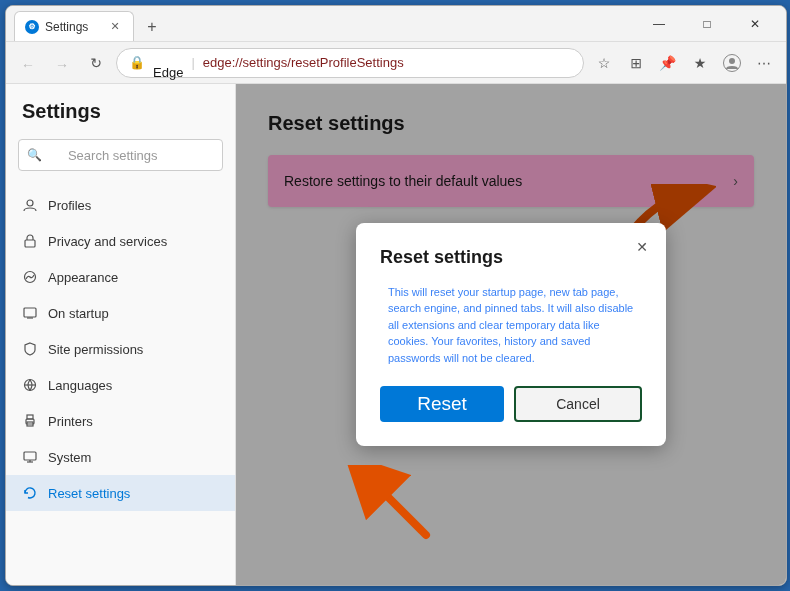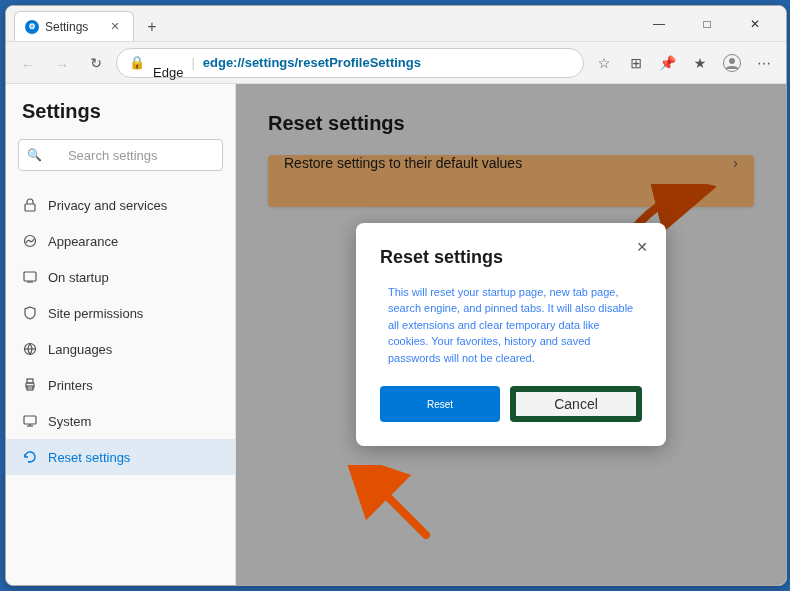--- a/index.html
+++ b/index.html
@@ -147,21 +147,21 @@
       color: #333;
     }
     .address-icon {
       width: 16px;
       height: 16px;
       display: flex;
       align-items: center;
       justify-content: center;
     }
     .address-brand { color: #1a1a1a; font-weight: 500; margin-top: 20px; }
-    .address-path { color: #0369a1; font-weight: bold; }
+    .address-path { color: #7f1d1d; }
     .toolbar-icons {
       display: flex;
       align-items: center;
       gap: 4px;
     }
     .toolbar-icon {
       width: 28px;
       height: 28px;
       display: flex;
       align-items: center;
@@ -238,25 +238,25 @@
       overflow-y: auto;
       position: relative;
     }
     .settings-section-title {
       font-size: 20px;
       font-weight: 600;
       color: #1a1a1a;
       margin-bottom: 20px;
     }
     .settings-row {
-      background: #fdba74;
+      background: #f9a8d4;
       border-radius: 4px;
       height: 52px;
       display: flex;
-      align-items: flex-start;
+      align-items: center;
       padding: 0 16px;
       justify-content: space-between;
       cursor: pointer;
       box-shadow: 0 1px 3px rgba(0,0,0,0.1);
     }
     .settings-row-label {
       font-size: 14px;
       color: #1a1a1a;
     }
     .settings-row-chevron {
@@ -312,30 +312,30 @@
       display: flex;
       gap: 10px;
     }
     .btn-reset {
       flex: 1;
       height: 36px;
       background: #0078d7;
       color: white;
       border: none;
       border-radius: 4px;
-      font-size: 10px;
+      font-size: 19px;
       cursor: pointer;
       font-weight: 500;
     }
     .btn-cancel {
       flex: 1;
       height: 36px;
       background: #f3f3f3;
       color: #333;
-      border: 6px solid #14532d;
+      border: 2px solid #14532d;
       border-radius: 4px;
       font-size: 14px;
       cursor: pointer;
     }
 
     
     .arrow-svg {
       position: absolute;
       pointer-events: none;
     }
@@ -391,20 +391,29 @@
 
   <div class="main-content">
 
     <div class="sidebar">
       <div class="sidebar-title">Settings</div>
       <div class="search-box">
         <span class="search-box-icon">🔍</span>
         <span class="search-box-text">Search settings</span>
       </div>
 
+      <div class="sidebar-item">
+        <div class="sidebar-item-icon">
+          <svg width="14" height="14" viewBox="0 0 14 14" fill="none">
+            <circle cx="7" cy="5" r="3" stroke="#555" stroke-width="1.2"></circle>
+            <path d="M1 13 Q1 10 7 10 Q13 10 13 13" stroke="#555" stroke-width="1.2" fill="none"></path>
+          </svg>
+        </div>
+        <span>Profiles</span>
+      </div>
 
       <div class="sidebar-item">
         <div class="sidebar-item-icon">
           <svg width="14" height="14" viewBox="0 0 14 14" fill="none">
             <rect x="2" y="6" width="10" height="7" rx="1" stroke="#555" stroke-width="1.2"></rect>
             <path d="M4 6V4a3 3 0 016 0v2" stroke="#555" stroke-width="1.2" fill="none"></path>
           </svg>
         </div>
         <span>Privacy and services</span>
       </div>

